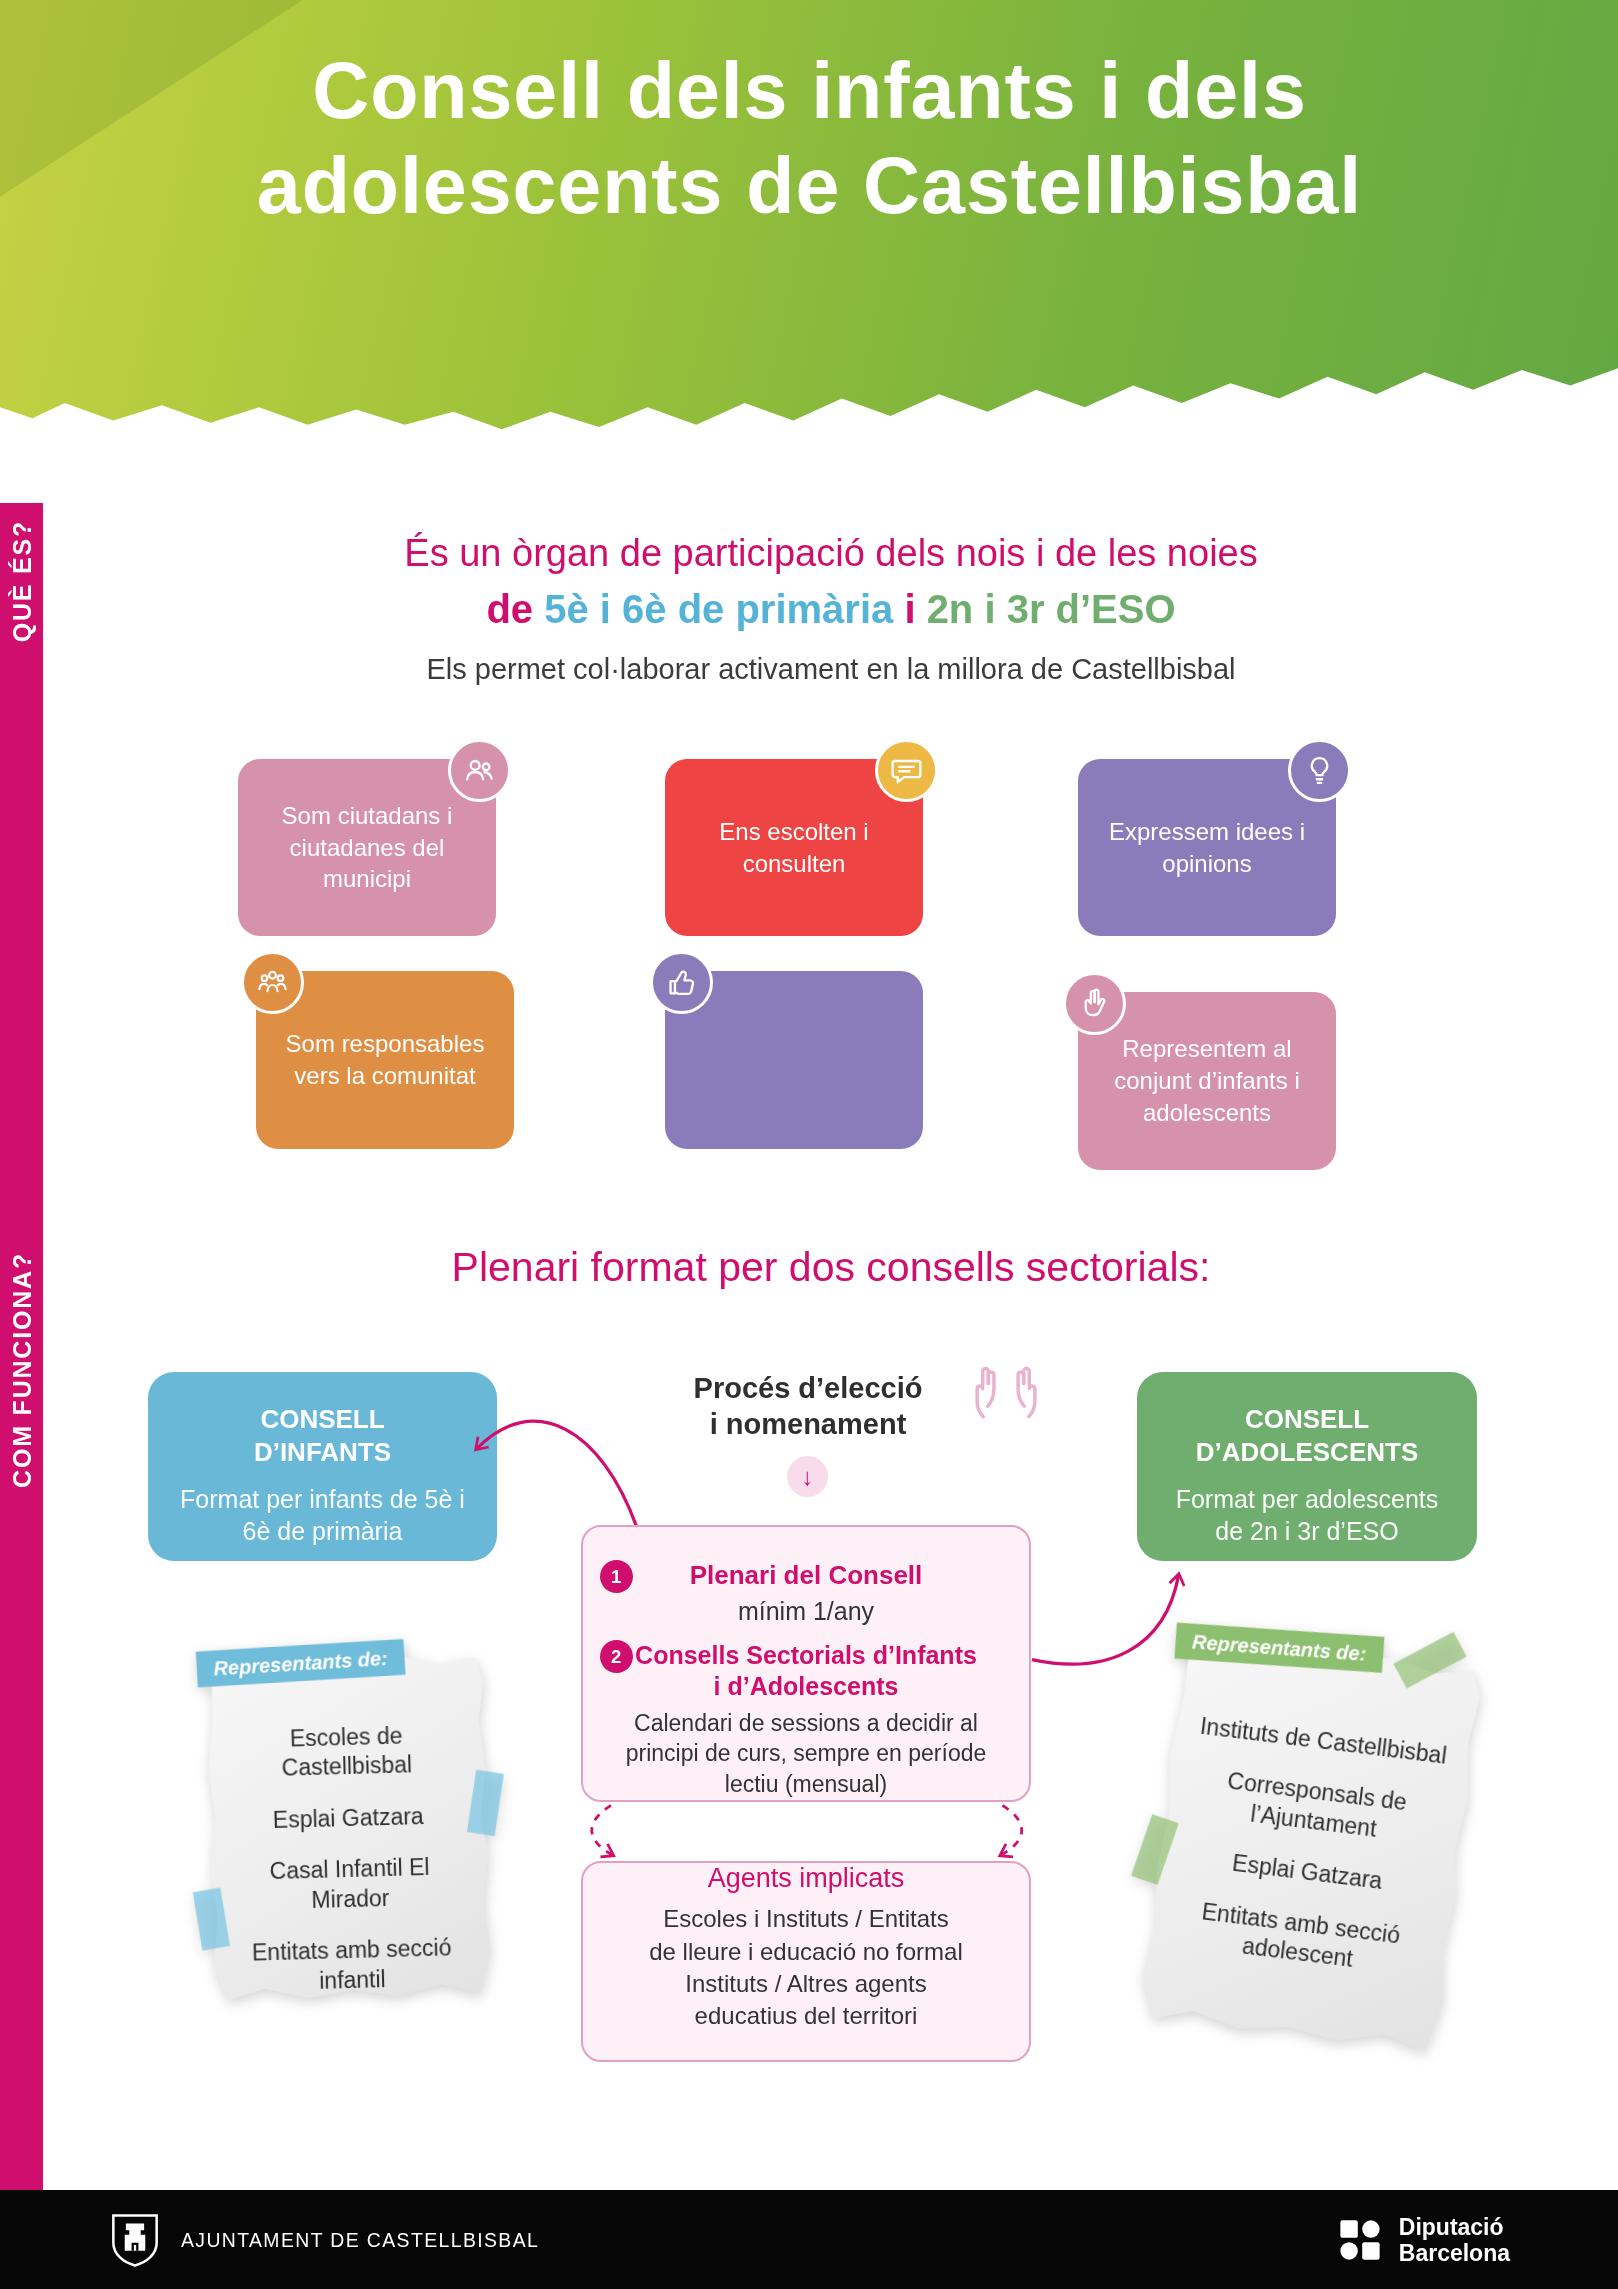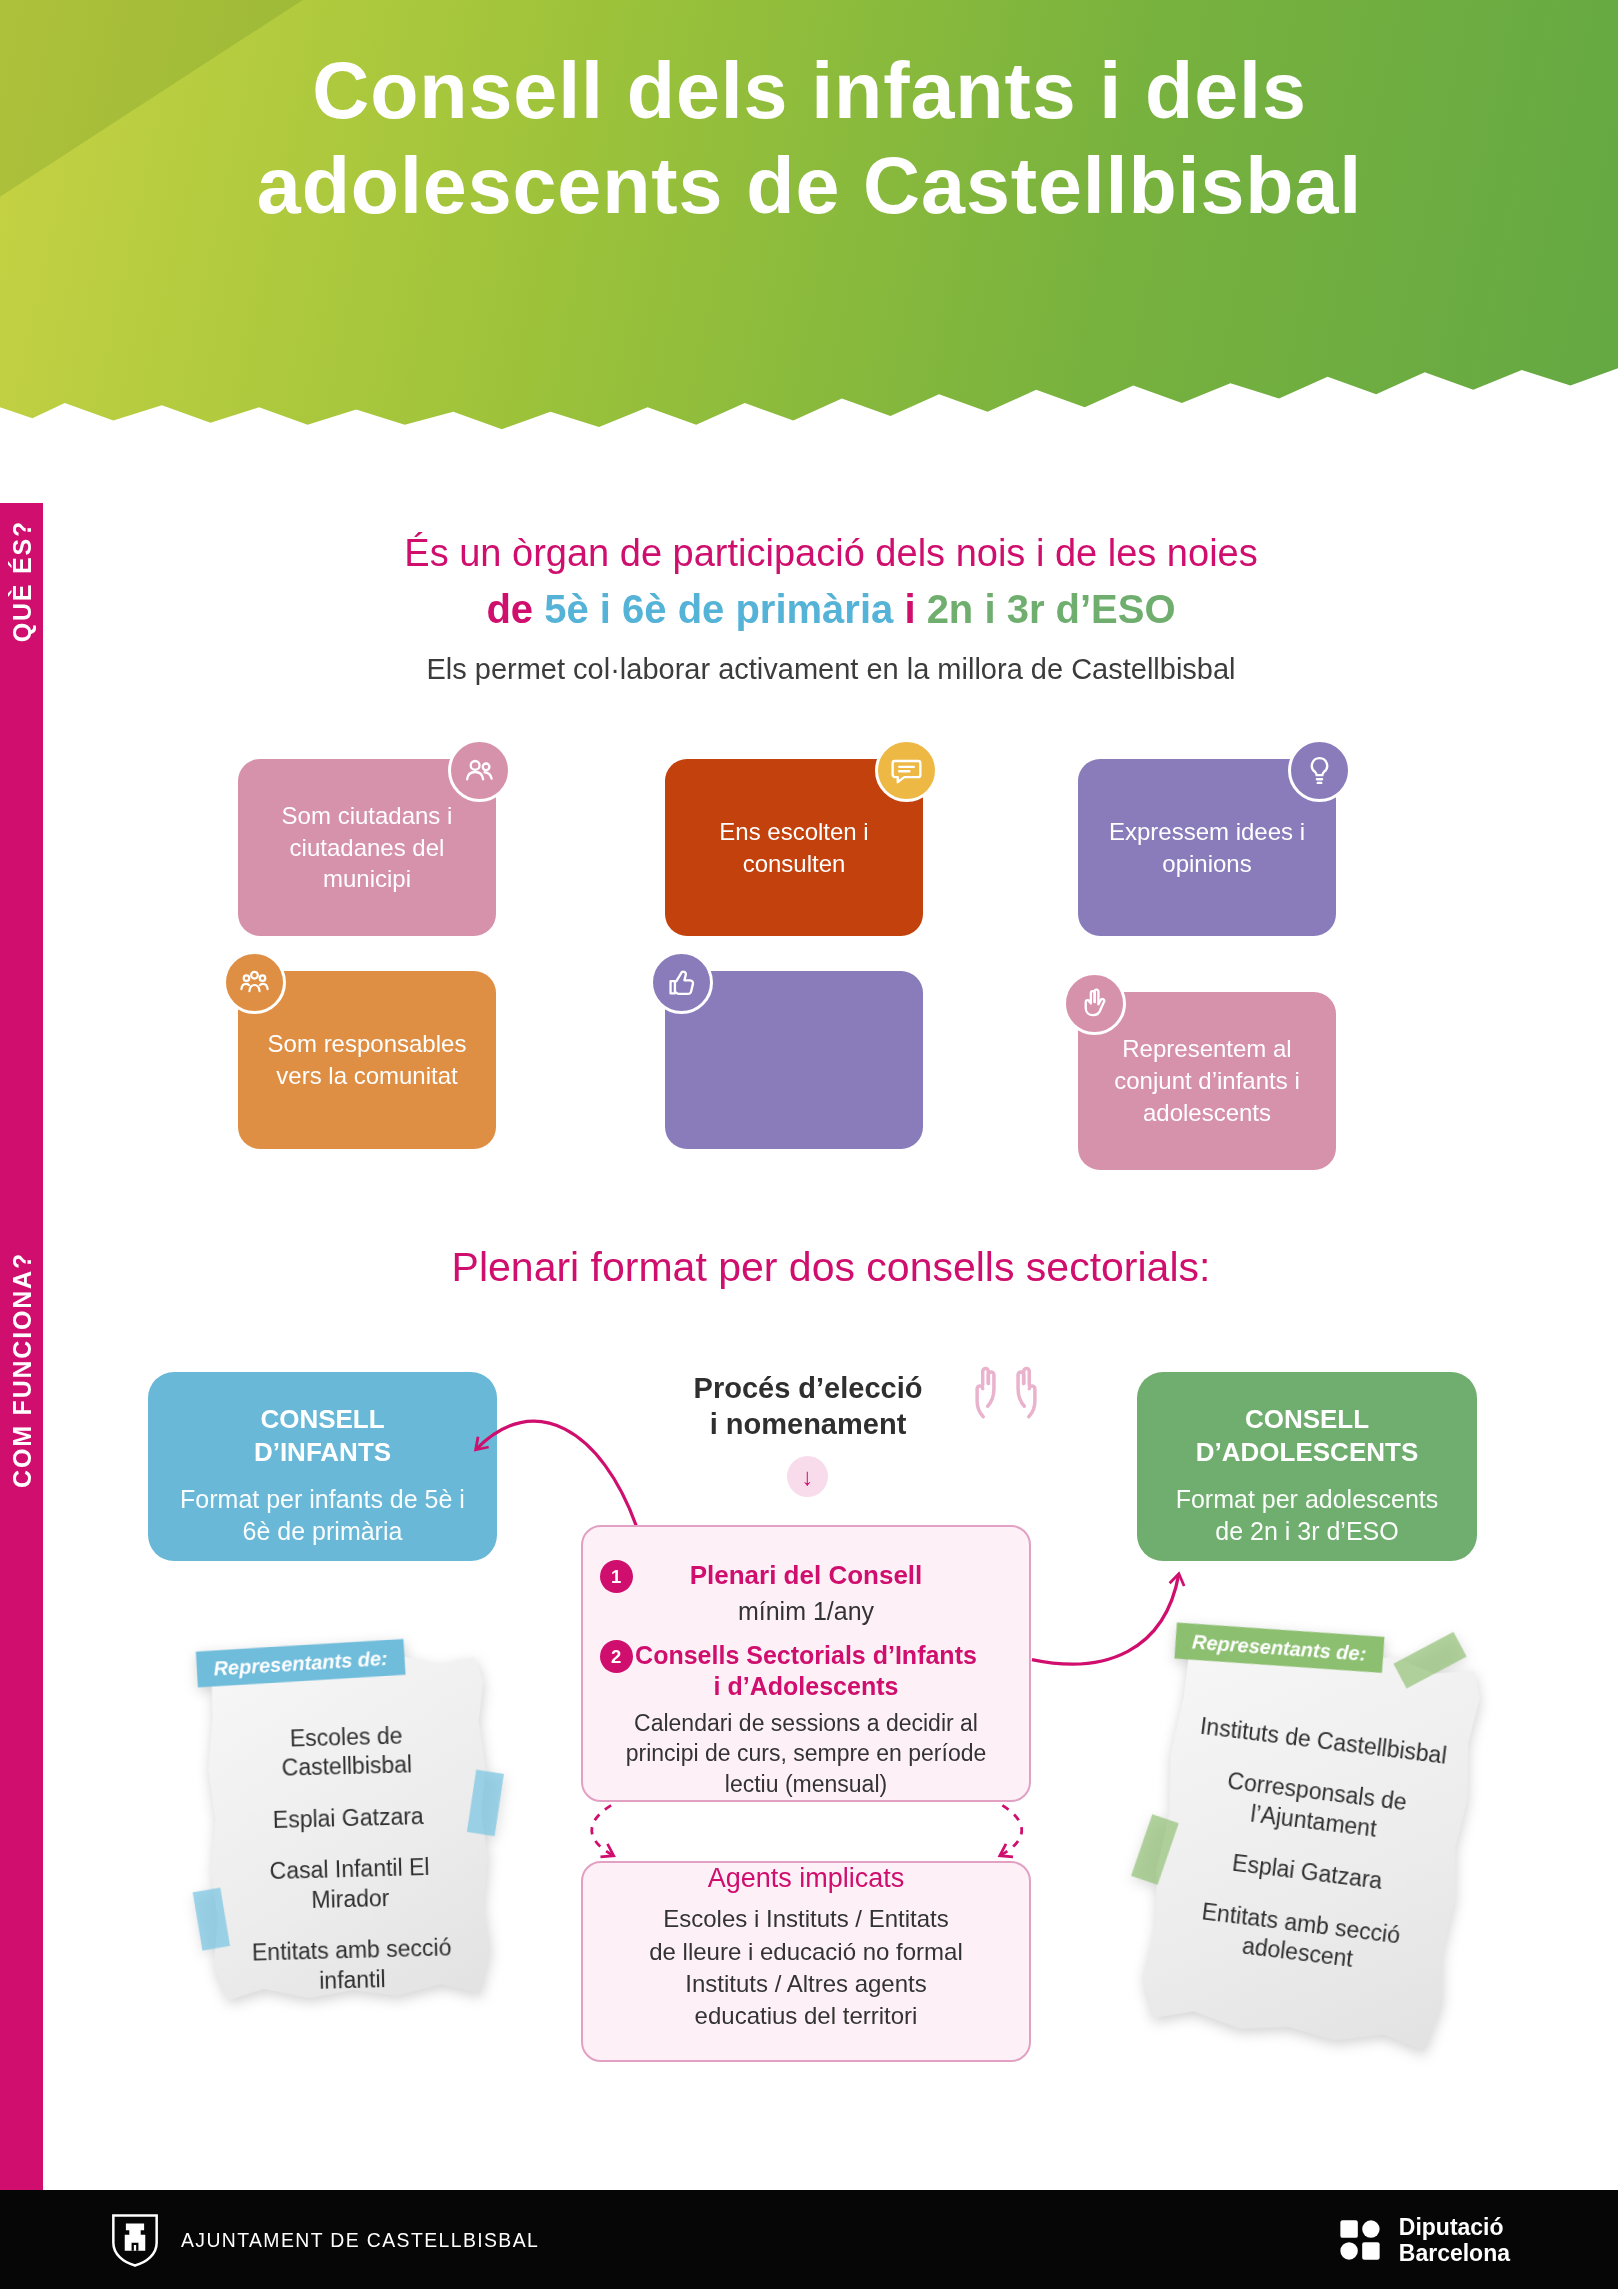--- a/index.html
+++ b/index.html
@@ -38,21 +38,21 @@
   .intro-l2 .b { color:var(--blue_text,#56b3d8); }
   .intro-l2 .g { color:var(--green_text,#6fae6e); }
   .intro-l3 { position:absolute; top:653px; left:43px; right:0; text-align:center;
     font-size:29px; color:#3c3c3c; }
 
   
   .card { position:absolute; width:258px; border-radius:22px; display:flex; align-items:center;
     justify-content:center; text-align:center; color:#fff; font-size:24px; line-height:1.32;
     padding:0 18px; box-sizing:border-box; }
   .c1{left:238px;top:759px;height:177px;} .c2{left:665px;top:759px;height:177px;} .c3{left:1078px;top:759px;height:177px;}
-  .c4{left:238px;top:971px;height:178px;} .c5{left:665px;top:971px;height:178px;} .c6{left:1078px;top:971px;height:178px;}
+  .c4{left:256px;top:971px;height:178px;} .c5{left:665px;top:971px;height:178px;} .c6{left:1078px;top:971px;height:178px;}
   .card-icon { position:absolute; width:57px; height:57px; border-radius:50%; border:3.7px solid #fff;
     display:flex; align-items:center; justify-content:center; box-sizing:content-box; }
   .card-icon.tr { top:-20px; right:-14.8px; } .card-icon.tl { top:-20px; left:-14.8px; }
   .card-icon svg { width:35px; height:35px; }
 
   
   .how-title { position:absolute; top:1244px; left:43px; right:0; text-align:center;
     color:var(--magenta,#cf0e6e); font-size:41px; }
 
   .council { position:absolute; border-radius:26px; color:#fff; text-align:center;
@@ -147,21 +147,21 @@
       <svg viewBox="0 0 24 24" fill="none" stroke="#fff" stroke-width="1.6" stroke-linecap="round" stroke-linejoin="round">
           <circle cx="9" cy="8.5" r="3"></circle>
           <path d="M3.5 18c.4-3.2 2.6-5 5.5-5s5.1 1.8 5.5 5"></path>
           <circle cx="16.5" cy="9.5" r="2.3"></circle>
           <path d="M15.5 13.2c2.4.2 4.2 1.7 4.8 4.3"></path>
         </svg>
     </span>
     <span class="card-text">Som ciutadans i ciutadanes del municipi</span>
   </div>
 
-  <div class="card c2" style="background: #c2410c;">
+  <div class="card c2" style="background: #ef4444;">
     <span class="card-icon tr" style="background: rgb(238, 184, 69);">
       <svg viewBox="0 0 24 24" fill="none" stroke="#fff" stroke-width="1.6" stroke-linecap="round" stroke-linejoin="round">
           <path d="M4 5.5h16c.8 0 1.5.7 1.5 1.5v8c0 .8-.7 1.5-1.5 1.5h-9.5L6 20v-3.5H4c-.8 0-1.5-.7-1.5-1.5V7c0-.8.7-1.5 1.5-1.5z"></path>
           <path d="M7 9.5h10M7 12.5h7"></path>
         </svg>
     </span>
     <span class="card-text">Ens escolten i consulten</span>
   </div>
 
   <div class="card c3" style="background: rgb(138, 124, 187);">

